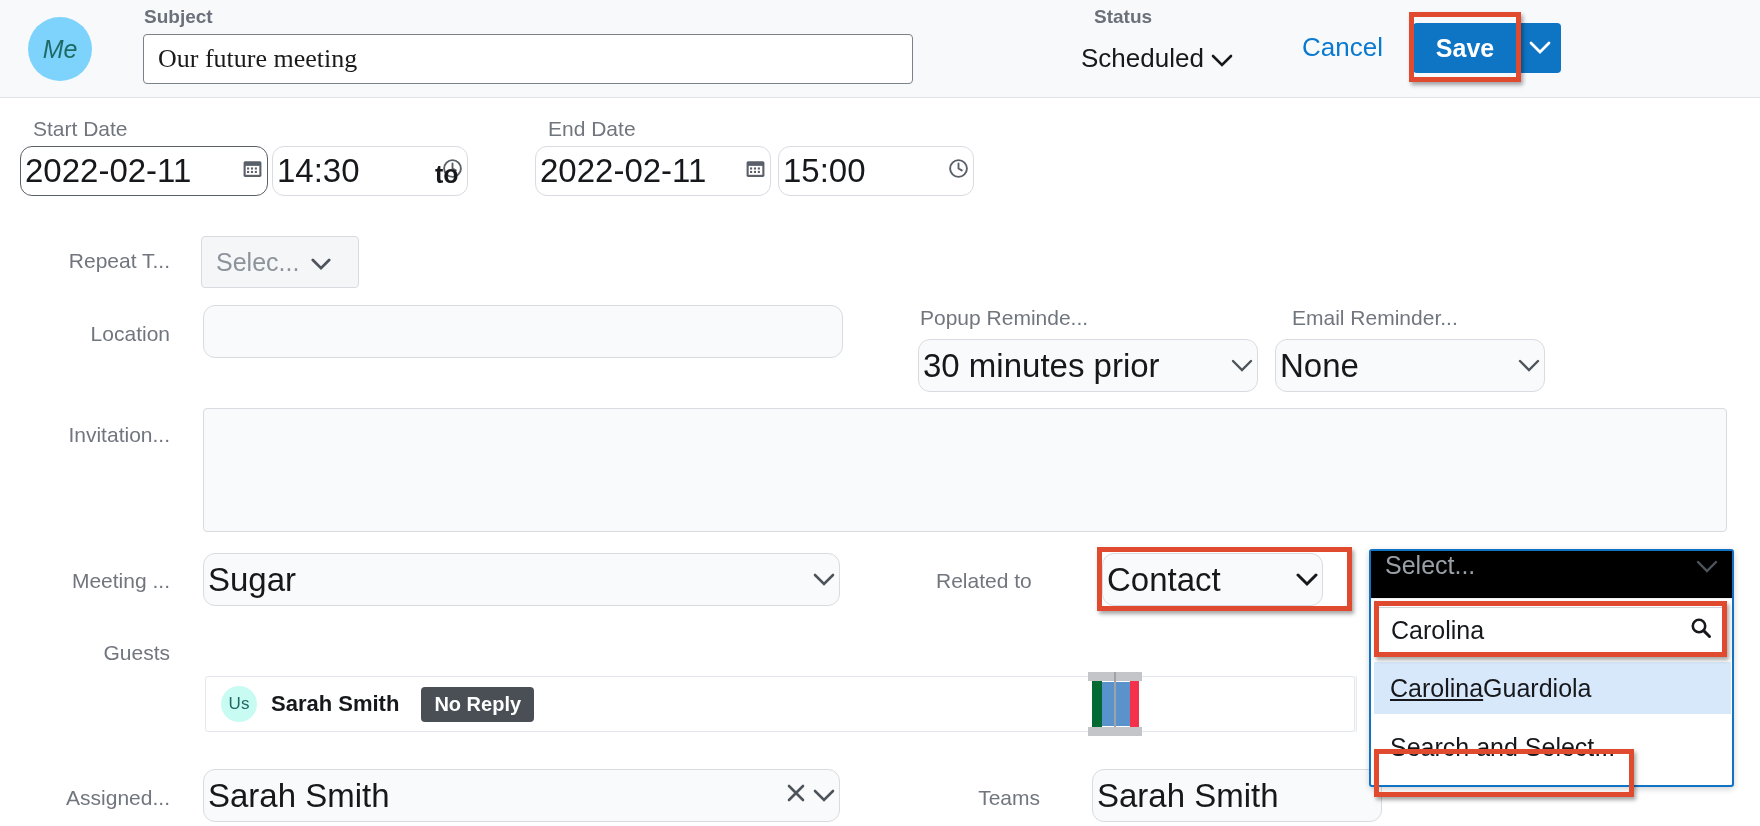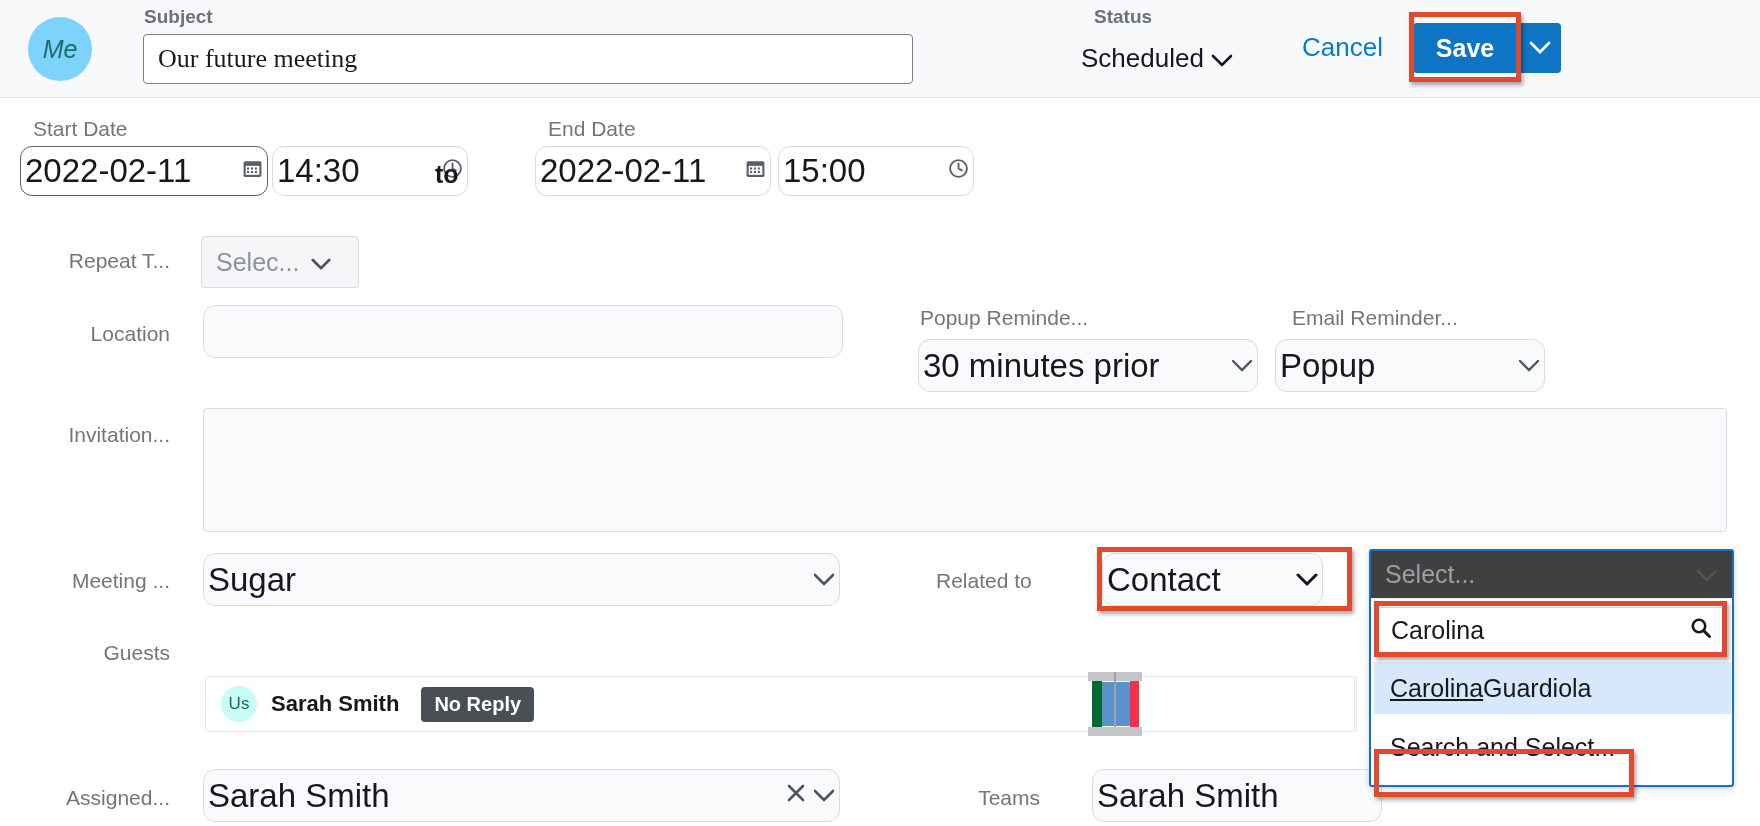--- a/index.html
+++ b/index.html
@@ -188,22 +188,22 @@
   .dd-panel {
     position: absolute; left: 1369px; top: 549px;
     width: 365px; height: 238px;
     border: 2px solid #1272c4; border-radius: 3px;
     background: #ffffff;
     z-index: 30;
     box-shadow: 0 2px 6px rgba(0,0,0,.18);
   }
   .dd-head {
     position: absolute; left: 0; top: 0; width: 361px; height: 48px;
-    background: #404040;
-    display: flex; align-items: center; padding: 0 14px;
+    background: #000000;
+    display: flex; align-items: flex-start; padding: 0 14px;
     font-size: 25px; color: #9aa0a8;
     border-bottom: 1px solid #eceff2;
   }
   .dd-head .c { flex: 1; }
   .dd-search {
     position: absolute; left: 7px; top: 56px;
     width: 347px; height: 46px;
     background: #fff; border: 1px solid #cfd3d8;
     display: flex; align-items: center; padding: 0 12px;
     font-size: 25px; color: #16181c;
@@ -332,21 +332,21 @@
     <span class="val">30 minutes prior</span>
     <span class="ico">
       <svg width="22" height="14" viewBox="0 0 22 14">
           <path d="M2 2 L11 11 L20 2" stroke="#4e545c" stroke-width="2.4" fill="none" stroke-linecap="round"></path>
         </svg>
     </span>
   </div>
 
   <div class="lbl-top" style="left:1292px; top:306px;">Email Reminder...</div>
   <div class="fld" style="left:1275px; top:339px; width:270px; height:53px;">
-    <span class="val">Popup</span>
+    <span class="val">None</span>
     <span class="ico">
       <svg width="22" height="14" viewBox="0 0 22 14">
           <path d="M2 2 L11 11 L20 2" stroke="#4e545c" stroke-width="2.4" fill="none" stroke-linecap="round"></path>
         </svg>
     </span>
   </div>
 
   <div class="lbl" style="left:10px; top:423px; width:160px;">Invitation...</div>
   <textarea class="ta" style="left: 203px; top: 408px; width: 1524px; height: 124px;"></textarea>
 

